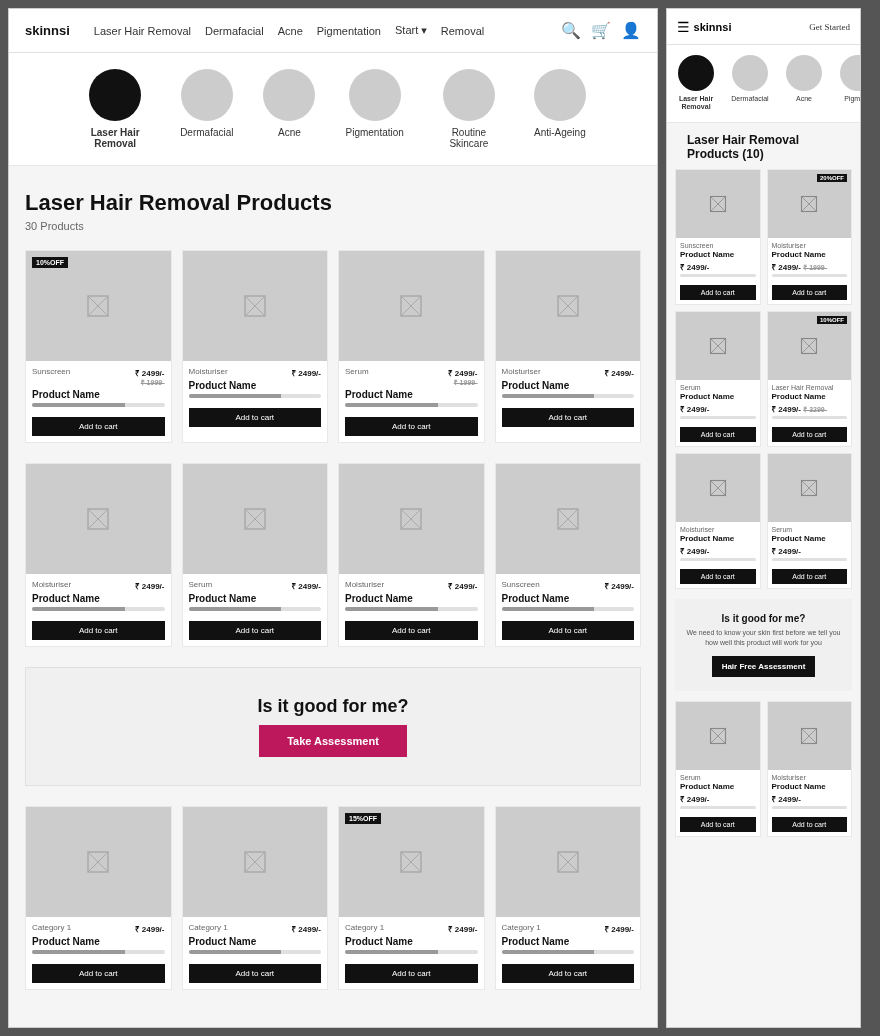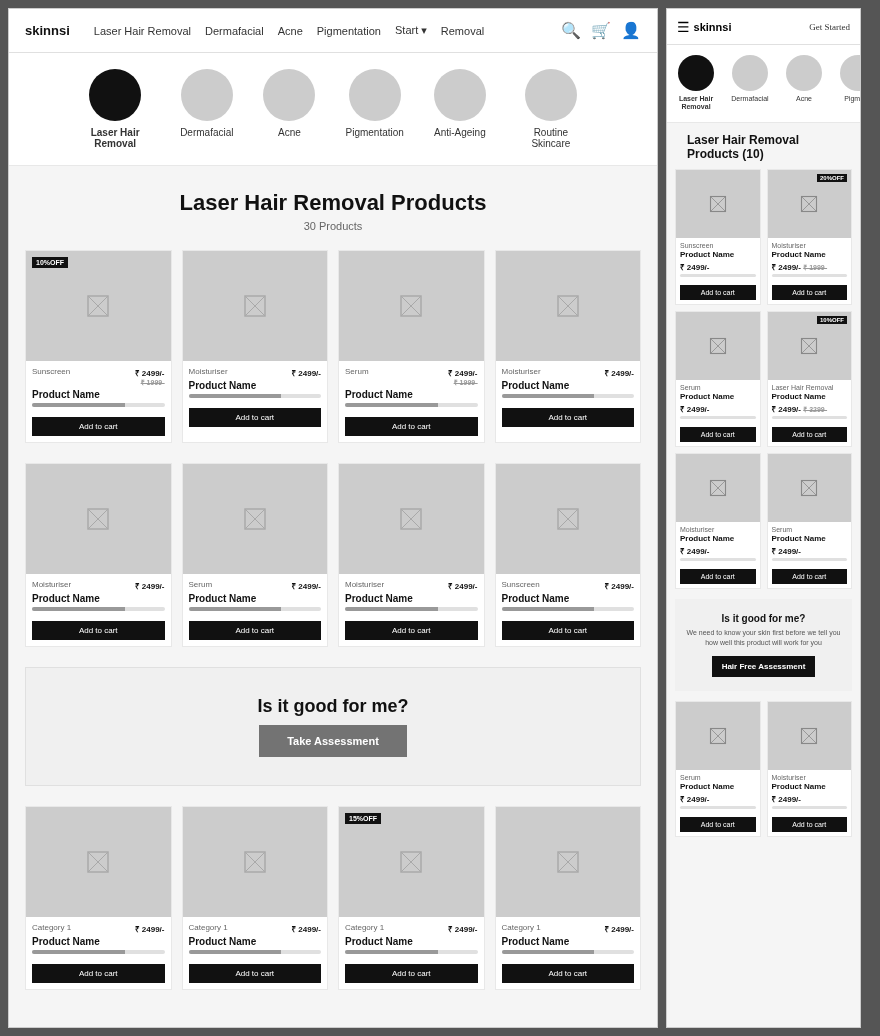--- a/index.html
+++ b/index.html
@@ -92,21 +92,20 @@
       text-align: center;
       font-weight: 500;
       max-width: 70px;
     }
     .category-label.active {
       font-weight: 700;
     }
 
     
     .section-header {
-      text-align: center;
       padding: 24px 16px 8px;
     }
     .section-title {
       font-size: 22px;
       font-weight: 700;
       color: #111;
     }
     .section-subtitle {
       font-size: 11px;
       color: #666;
@@ -213,21 +212,21 @@
       font-weight: 700;
       color: #111;
       margin-bottom: 8px;
     }
     .assessment-desc {
       font-size: 10px;
       color: #555;
       margin-bottom: 16px;
     }
     .assessment-btn {
-      background: #737373;
+      background: #be185d;
       color: #fff;
       border: none;
       padding: 10px 28px;
       font-size: 11px;
       font-weight: 600;
       cursor: pointer;
     }
 
     
     .mobile-panel {
@@ -442,25 +441,25 @@
     <div class="category-item">
       <div class="category-circle"></div>
       <span class="category-label">Acne</span>
     </div>
     <div class="category-item">
       <div class="category-circle"></div>
       <span class="category-label">Pigmentation</span>
     </div>
     <div class="category-item">
       <div class="category-circle"></div>
-      <span class="category-label">Anti-Ageing</span>
+      <span class="category-label">Routine Skincare</span>
     </div>
     <div class="category-item">
       <div class="category-circle"></div>
-      <span class="category-label">Routine Skincare</span>
+      <span class="category-label">Anti-Ageing</span>
     </div>
   </div>
 
   <div class="section-header">
     <h2 class="section-title">Laser Hair Removal Products</h2>
     <p class="section-subtitle">30 Products</p>
   </div>
 
   <div class="product-grid">
     <div class="product-card">

